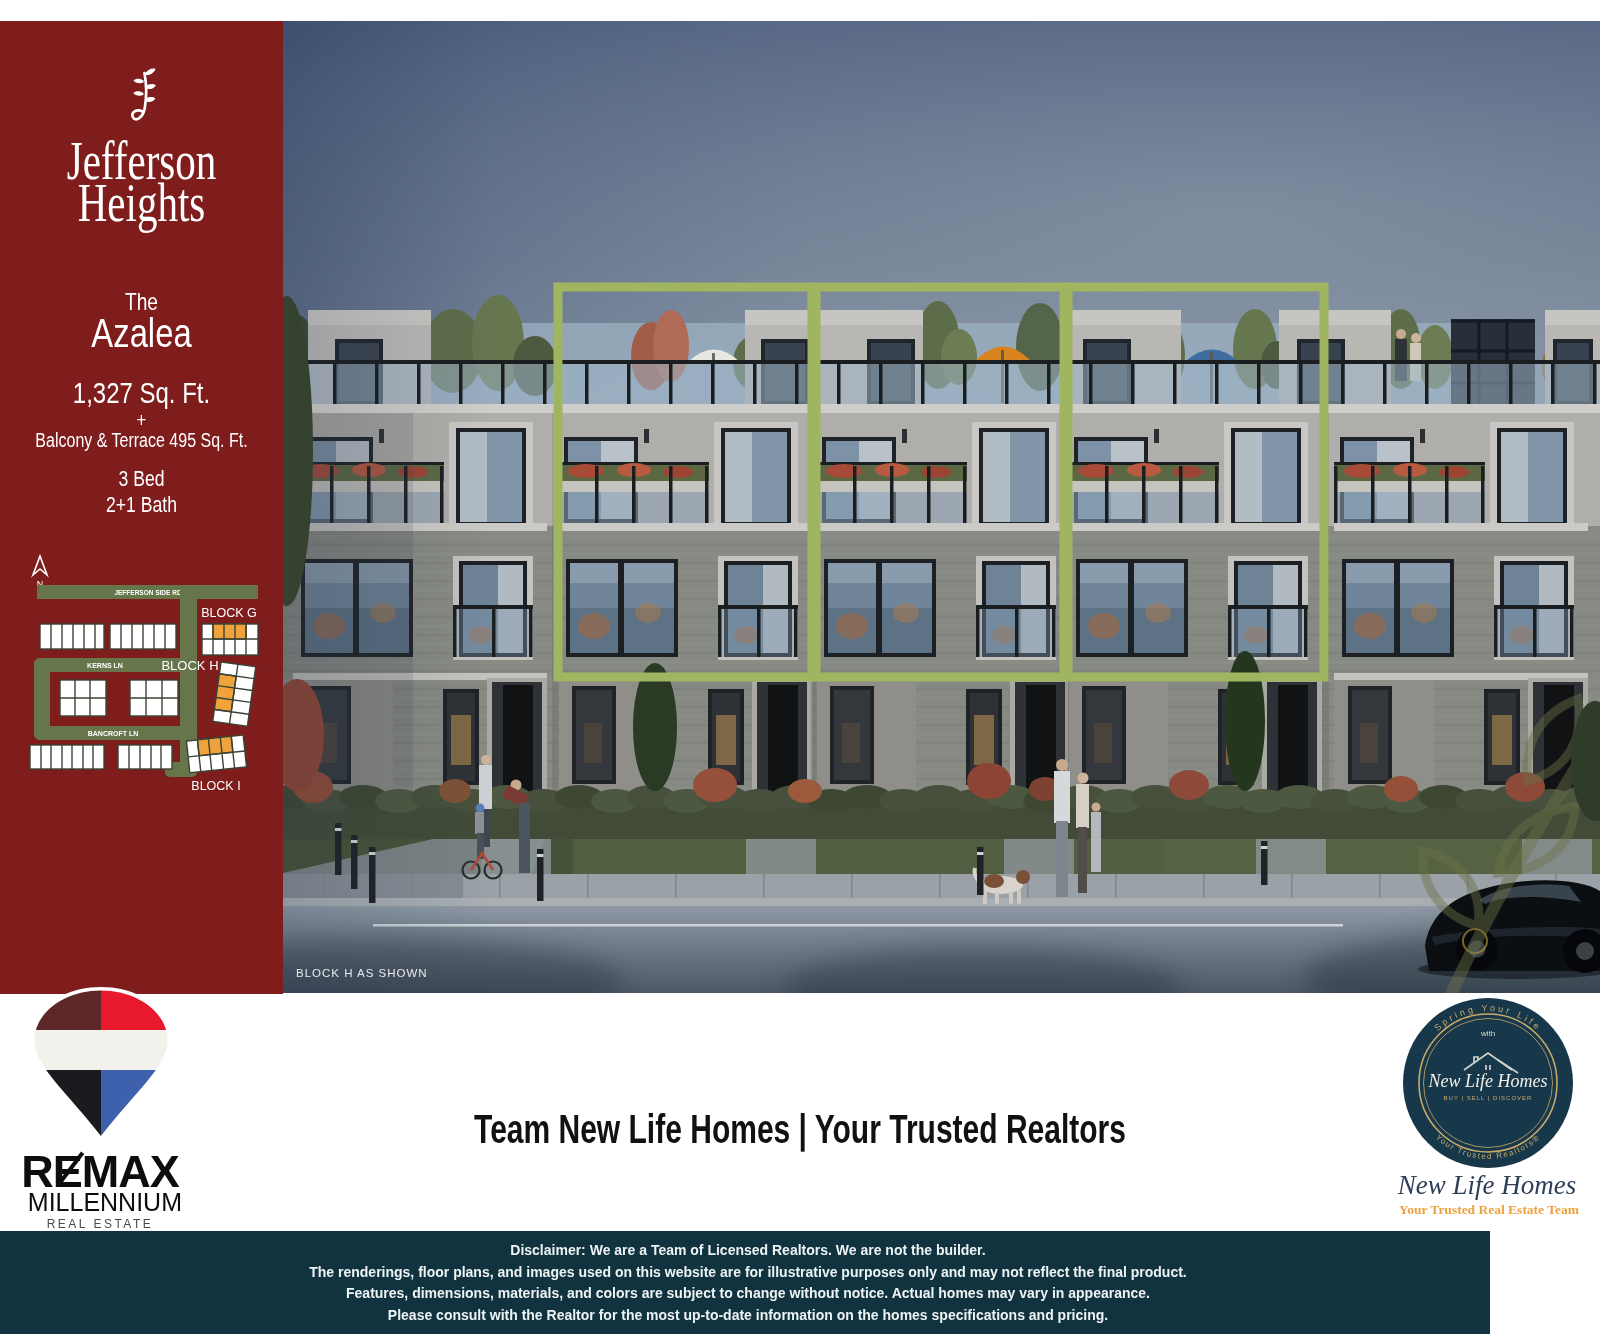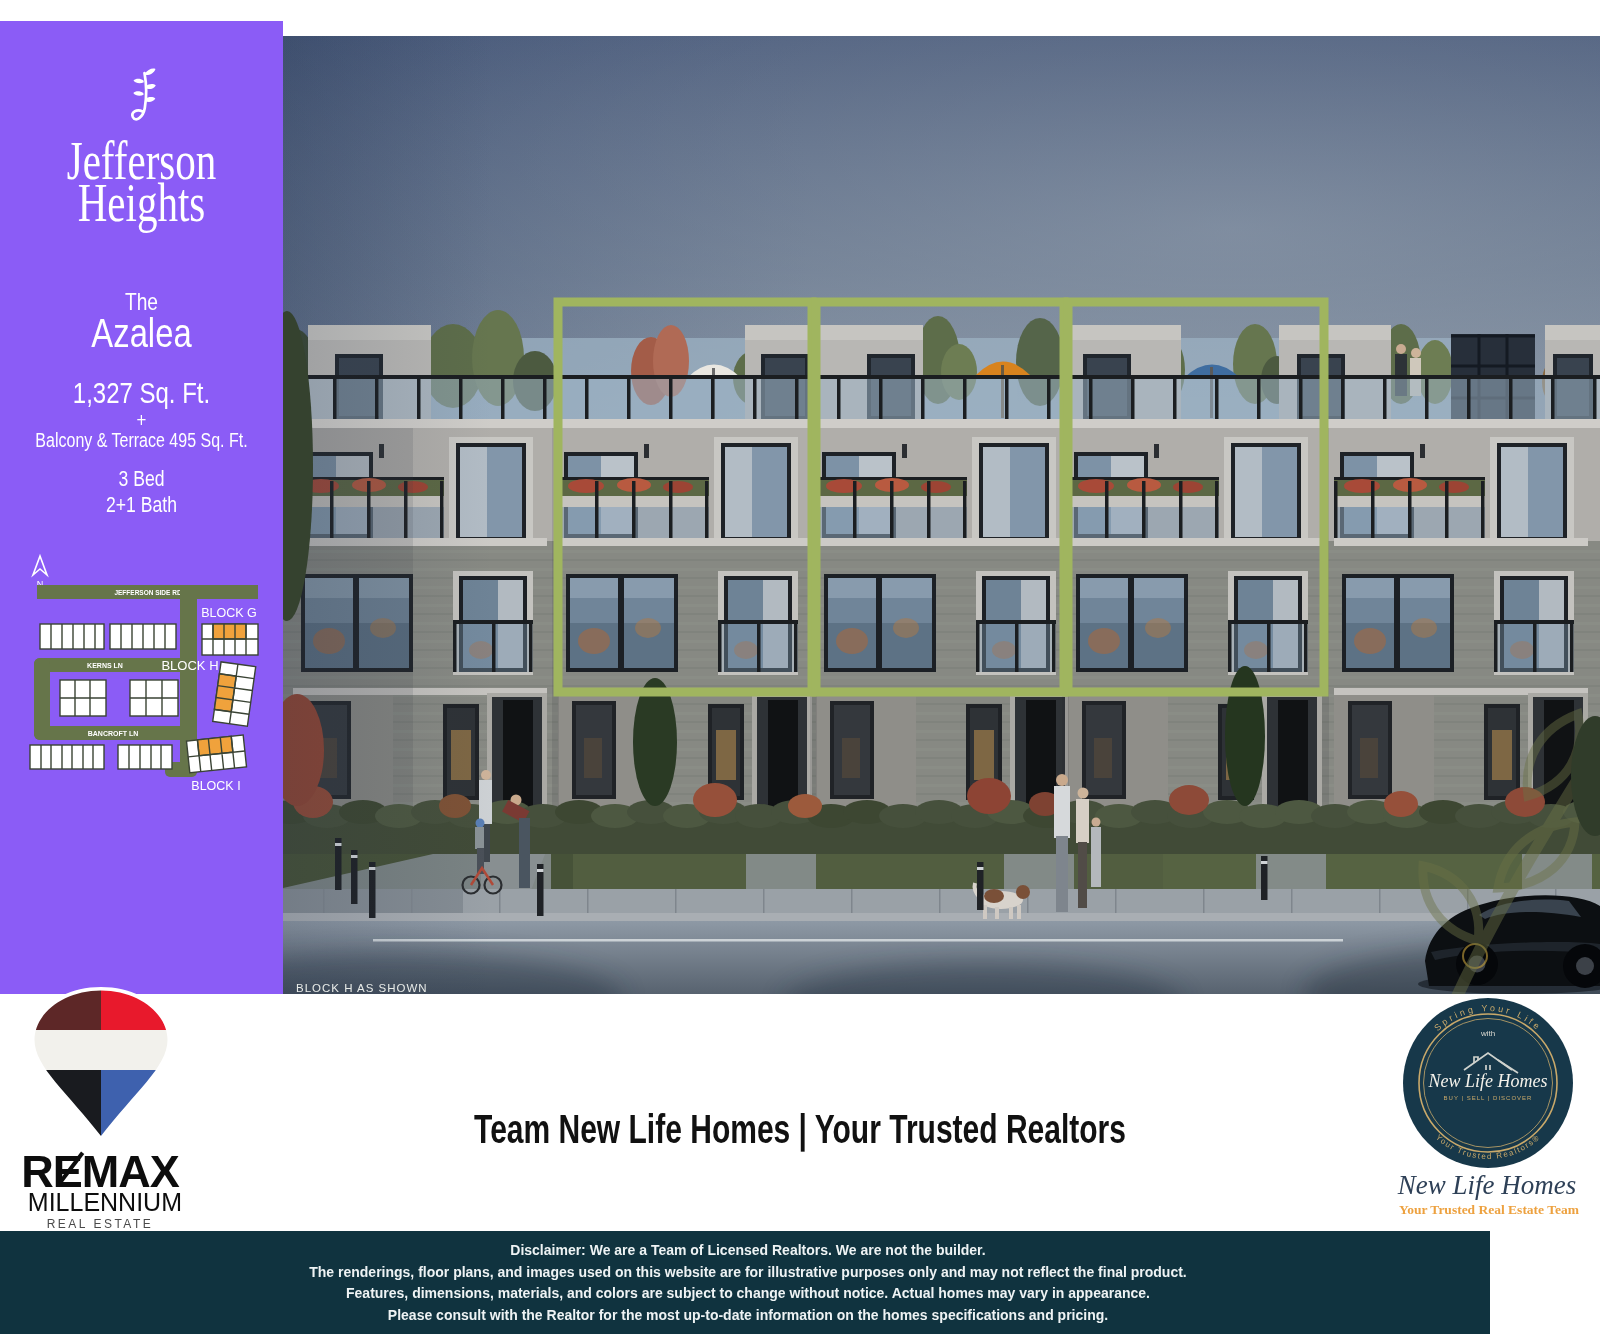--- a/index.html
+++ b/index.html
@@ -1,19 +1,19 @@
 <!DOCTYPE html>
 <html><head><meta charset="utf-8">
 <style>
 html,body{margin:0;padding:0;background:#fff;width:1600px;height:1334px;overflow:hidden;
 font-family:"Liberation Sans",sans-serif;}
 .abs{position:absolute;}
 .sq{left:0;width:283px;transform:scaleX(0.8);}
-#sidebar{position:absolute;left:0;top:21px;width:283px;height:973px;background:#8b5cf6;color:#fff;text-align:center;}
-#photo{position:absolute;left:283px;top:21px;width:1317px;height:973px;overflow:hidden;margin-top:15px;}
+#sidebar{position:absolute;left:0;top:21px;width:283px;height:973px;background:#7f1d1d;color:#fff;text-align:center;}
+#photo{position:absolute;left:283px;top:21px;width:1317px;height:973px;overflow:hidden;}
 #band{position:absolute;left:0;top:994px;width:1600px;height:237px;background:#fff;}
 #footer{position:absolute;left:0;top:1231px;width:1484px;height:103px;background:#10333f;color:#eef3f4;
 text-align:center;font-weight:bold;font-size:14px;line-height:21.5px;padding-left:6px;}
 </style></head>
 <body>
 
 <div id="sidebar">
 
   <svg class="abs" style="left:129px;top:46px" width="27" height="60" viewBox="0 0 27 60">
     <path d="M15.5 6 C17.5 17 17.5 31 15.8 41 C14.2 50.5 6.5 55.5 3.8 50 C1.8 45.5 7.5 41.5 13.5 44.5" fill="none" stroke="#fff" stroke-width="2.7" stroke-linecap="round"></path>

